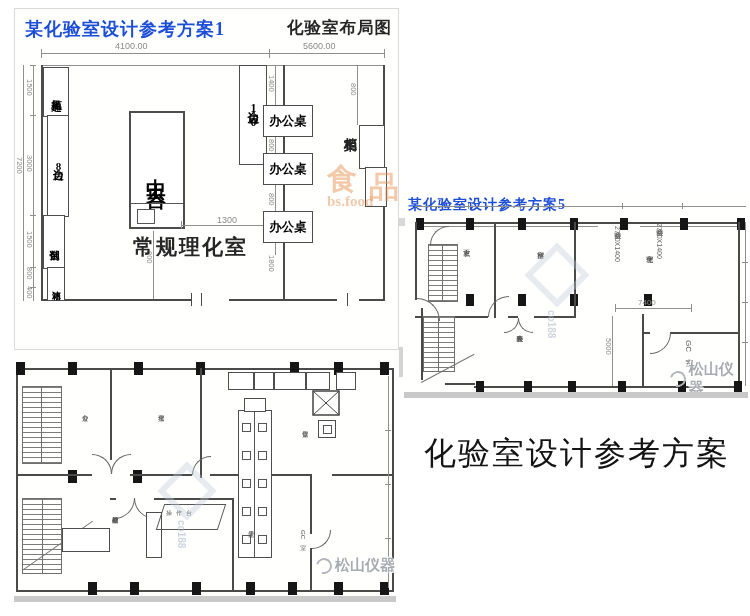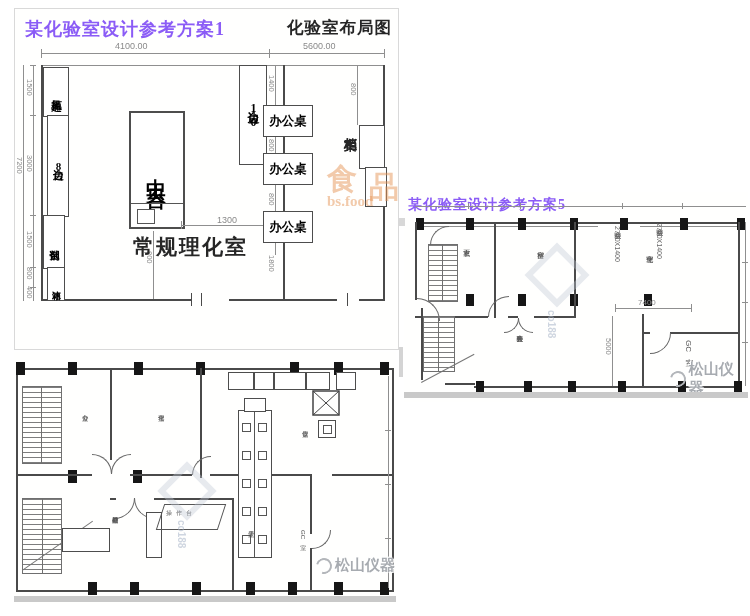--- a/index.html
+++ b/index.html
@@ -11,21 +11,21 @@
   .dln{position:absolute;background:#8f8f8f;}
   .col{position:absolute;width:9px;height:13px;background:#161616;}
   .col5{position:absolute;width:8px;height:12px;background:#161616;}
   .bx{position:absolute;border:1.3px solid #4d4d4d;background:#fff;display:flex;align-items:center;justify-content:center;}
   .sq{position:absolute;width:7px;height:7px;border:1px solid #555;background:#fff;}
   .vt{writing-mode:vertical-rl;text-orientation:upright;}
   .vtm{writing-mode:vertical-rl;text-orientation:mixed;}
   .vnum{position:absolute;writing-mode:vertical-rl;text-orientation:mixed;font-size:7.5px;color:#8a8a8a;}
   .dimlab{position:absolute;font-size:9px;color:#8a8a8a;}
   .serif{font-family:"Liberation Serif","DejaVu Serif",serif;}
-  .redtitle{position:absolute;color:#8b5cf6;font-weight:bold;font-family:"Liberation Serif","DejaVu Serif",serif;letter-spacing:1px;}
+  .redtitle{position:absolute;color:#1d4ed8;font-weight:bold;font-family:"Liberation Serif","DejaVu Serif",serif;letter-spacing:1px;}
   .lab{position:absolute;font-family:"Liberation Serif","DejaVu Serif",serif;color:#262626;}
   .tiny{position:absolute;font-size:6px;color:#555;line-height:1.05;}
   .arc{position:absolute;border:1px solid #666;}
   .arc-tl{border-radius:100% 0 0 0;border-right:none;border-bottom:none;}
   .arc-tr{border-radius:0 100% 0 0;border-left:none;border-bottom:none;}
   .arc-bl{border-radius:0 0 0 100%;border-right:none;border-top:none;}
   .arc-br{border-radius:0 0 100% 0;border-left:none;border-top:none;}
   .stairs{position:absolute;border:1px solid #6f6f6f;
           background:repeating-linear-gradient(180deg,#7d7d7d 0,#7d7d7d 1px,transparent 1px,transparent 5px);}
   .diag{position:absolute;height:1px;background:#777;transform-origin:0 0;}
@@ -321,14 +321,15 @@
       <span class="sslogo"></span>
       <span>松山仪器</span>
     </div>
 
     <div class="abs" style="left:0;top:200px;width:344px;height:6px;background:#c9c9c9;"></div>
   </div>
 
   <div class="abs" style="left:398px;top:218px;width:7px;height:8px;background:#d8d8d8;"></div>
   <div class="abs" style="left:399px;top:347px;width:4px;height:30px;background:#d4d4d4;"></div>
 
+  <div class="abs" style="left:424px;top:432px;font-size:32px;font-weight:500;letter-spacing:2px;color:#141414;">化验室设计参考方案</div>
 
 </div>
 
 </body></html>

